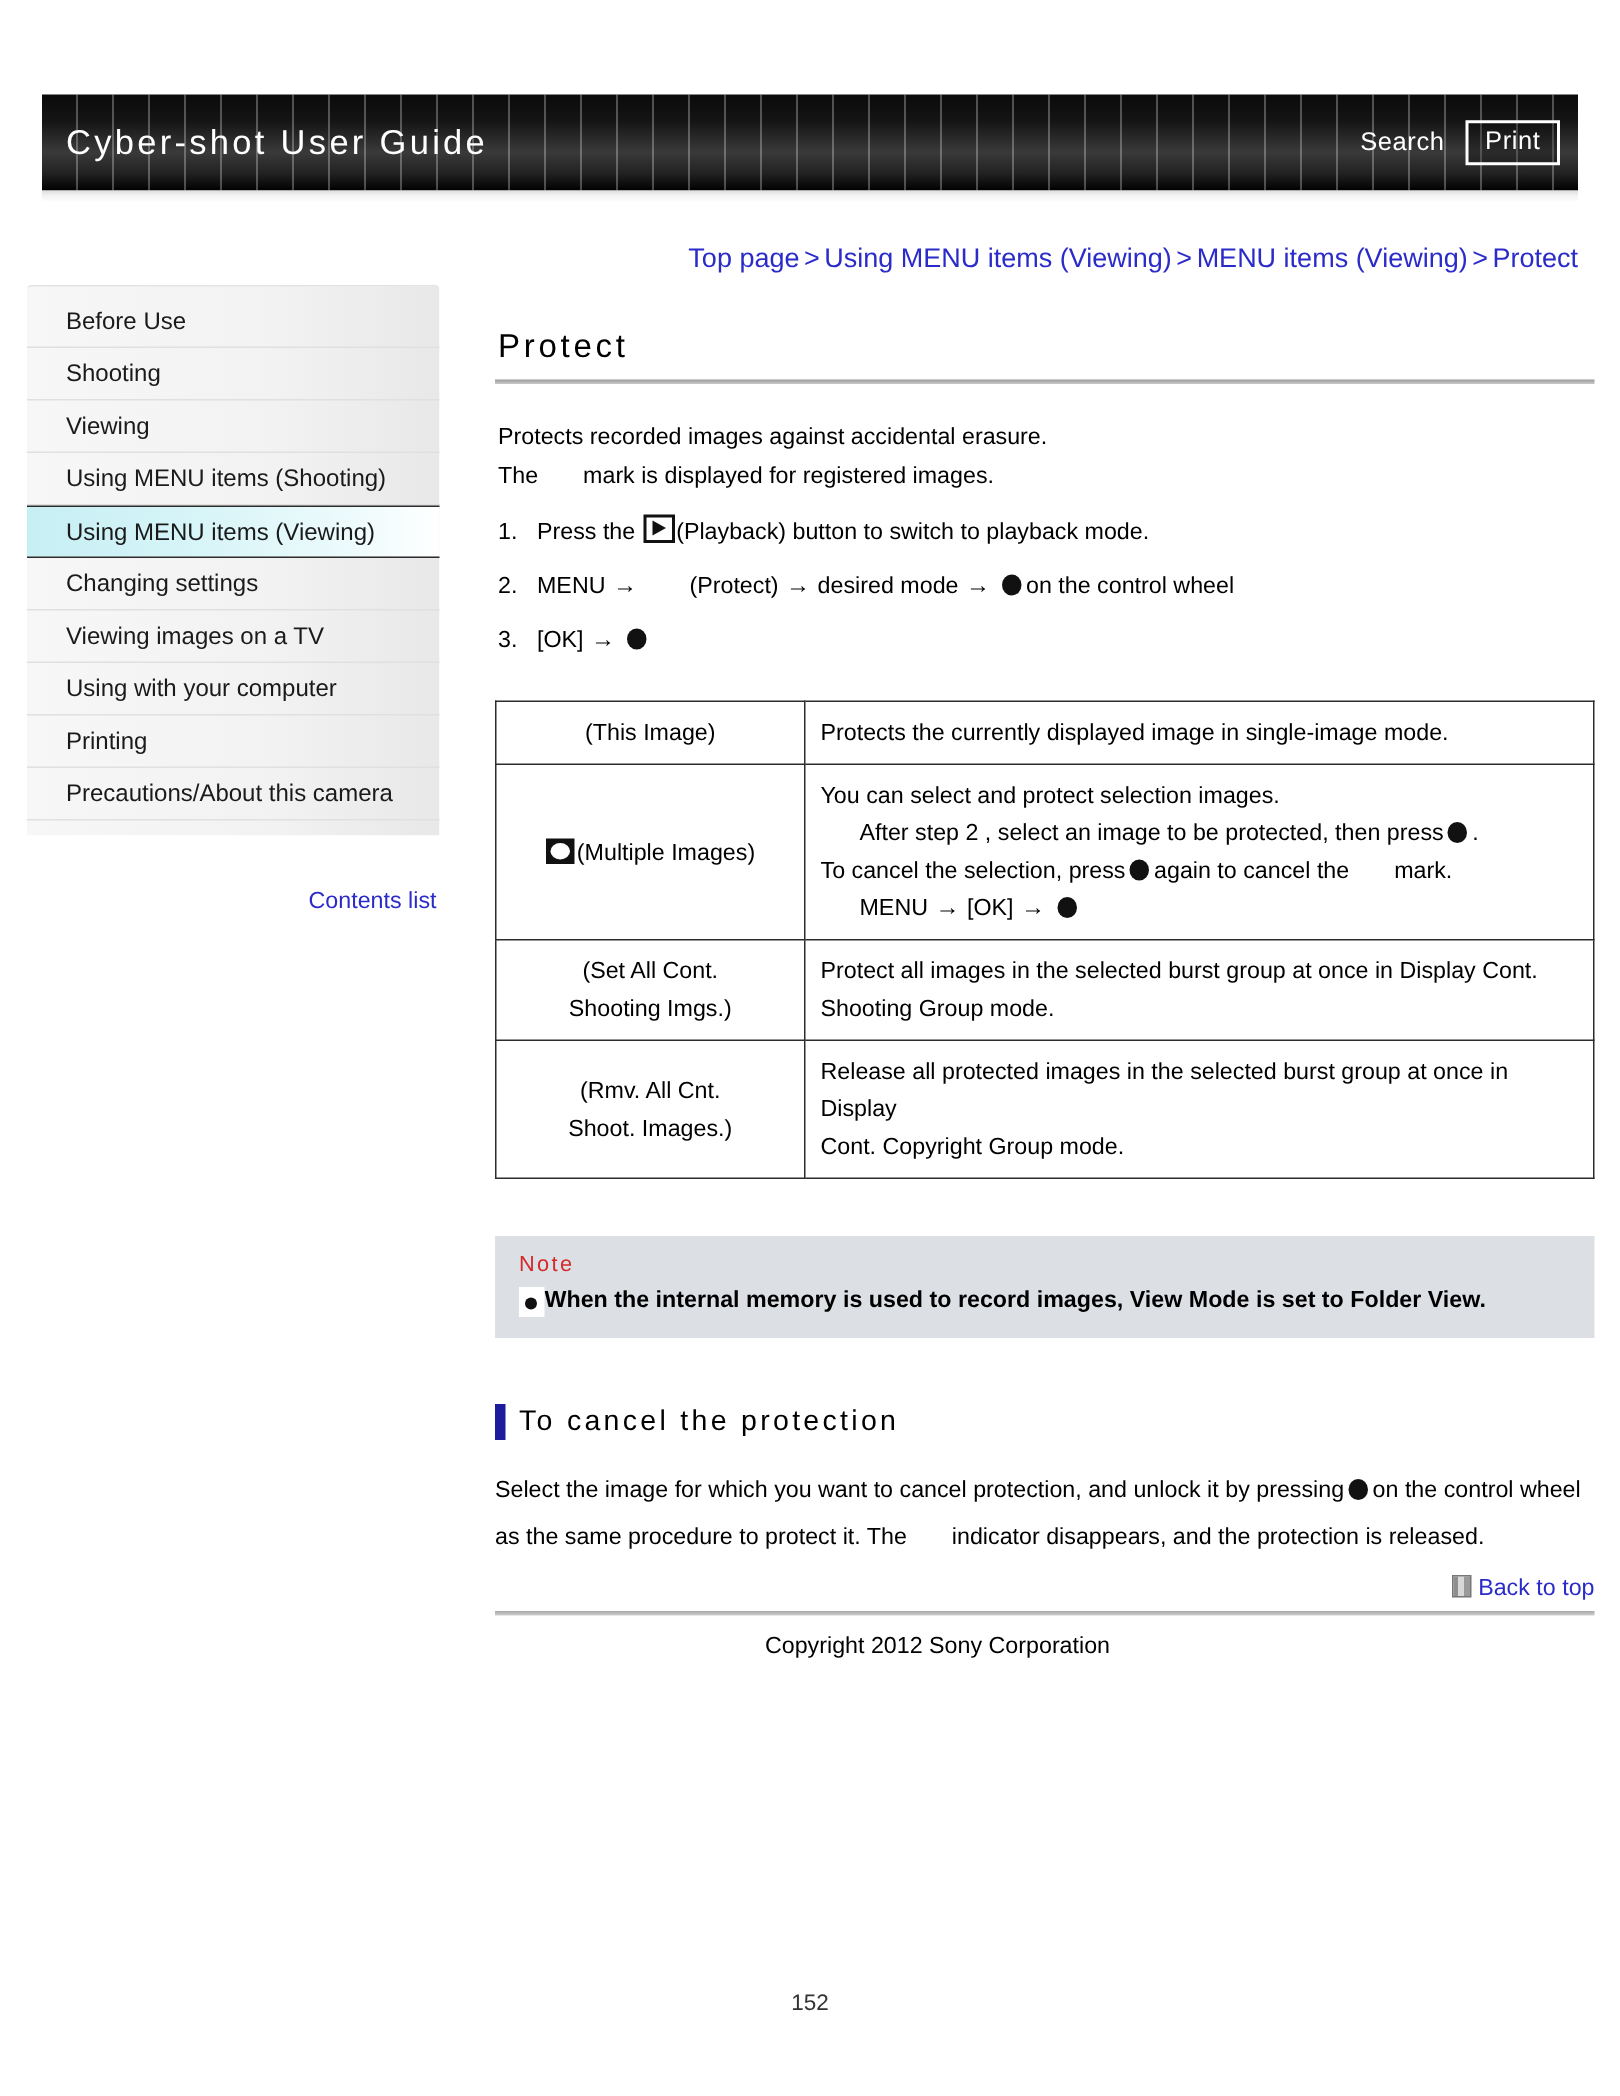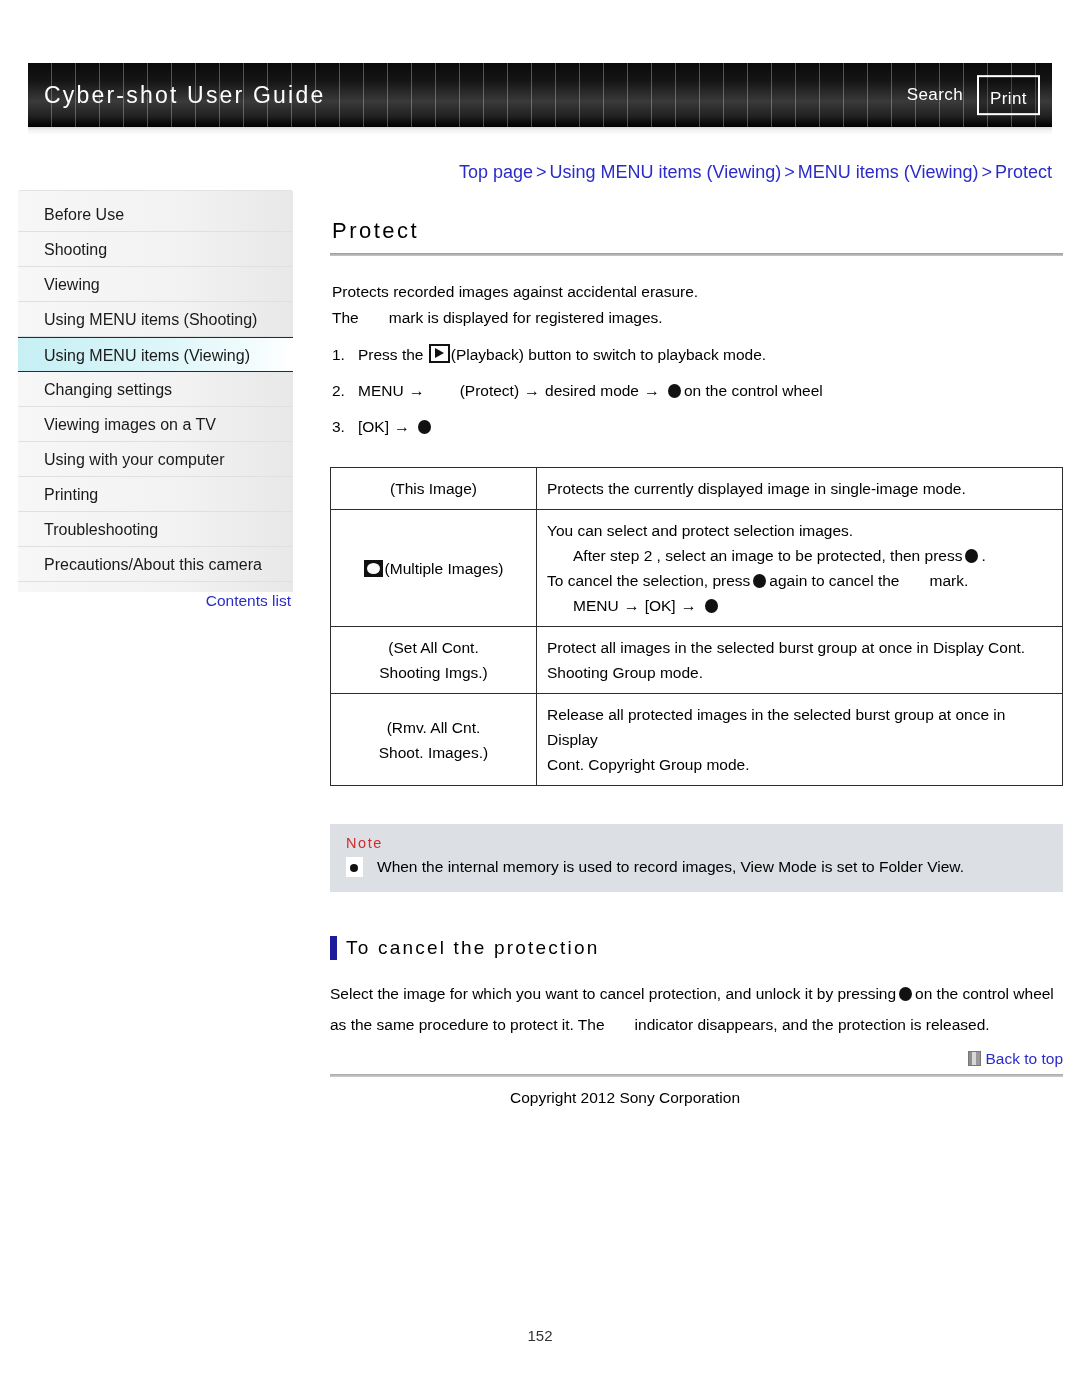--- a/index.html
+++ b/index.html
@@ -70,21 +70,21 @@
     color: #ffffff;
     font-size: 17px;
     letter-spacing: 0.4px;
     cursor: pointer;
   }
   .print-btn {
     color: #ffffff;
     font-size: 17px;
     letter-spacing: 0.4px;
     border: 2px solid #ffffff;
-    padding: 13px 11px 4px 11px;
+    padding: 3px 11px 4px 11px;
     background: rgba(0,0,0,0.25);
     cursor: pointer;
     line-height: 1.1;
   }
 
   
   .breadcrumb {
     position: absolute;
     right: 28px;
     top: 162px;
@@ -257,22 +257,23 @@
   .note-title {
     color: #d32b2b;
     font-size: 14.5px;
     letter-spacing: 1.6px;
     margin-bottom: 4px;
   }
   .note-row {
     font-size: 15.5px;
     line-height: 23px;
     display: flex;
-    align-items: center;
-    gap: 14px;
+    align-items: flex-end;
+    gap: 0;
+    font-weight: bold;
   }
   .note-bullet {
     display: inline-block;
     background: #ffffff;
     width: 17px; height: 20px;
     position: relative;
     flex: 0 0 auto;
   }
   .note-bullet::after {
     content: "";
@@ -368,21 +369,20 @@
 <nav class="sidebar">
   <div class="nav-item">Before Use</div>
   <div class="nav-item">Shooting</div>
   <div class="nav-item">Viewing</div>
   <div class="nav-item">Using MENU items (Shooting)</div>
   <div class="nav-item selected">Using MENU items (Viewing)</div>
   <div class="nav-item">Changing settings</div>
   <div class="nav-item">Viewing images on a TV</div>
   <div class="nav-item">Using with your computer</div>
   <div class="nav-item">Printing</div>
-  <div class="nav-item">Troubleshooting</div>
   <div class="nav-item">Precautions/About this camera</div>
 </nav>
 <div class="contents-link">Contents list</div>
 
 <main class="main">
 
   <h1 class="page-title">Protect</h1>
   <div class="title-rule"></div>
 
   <p class="para">Protects recorded images against accidental erasure.</p>

